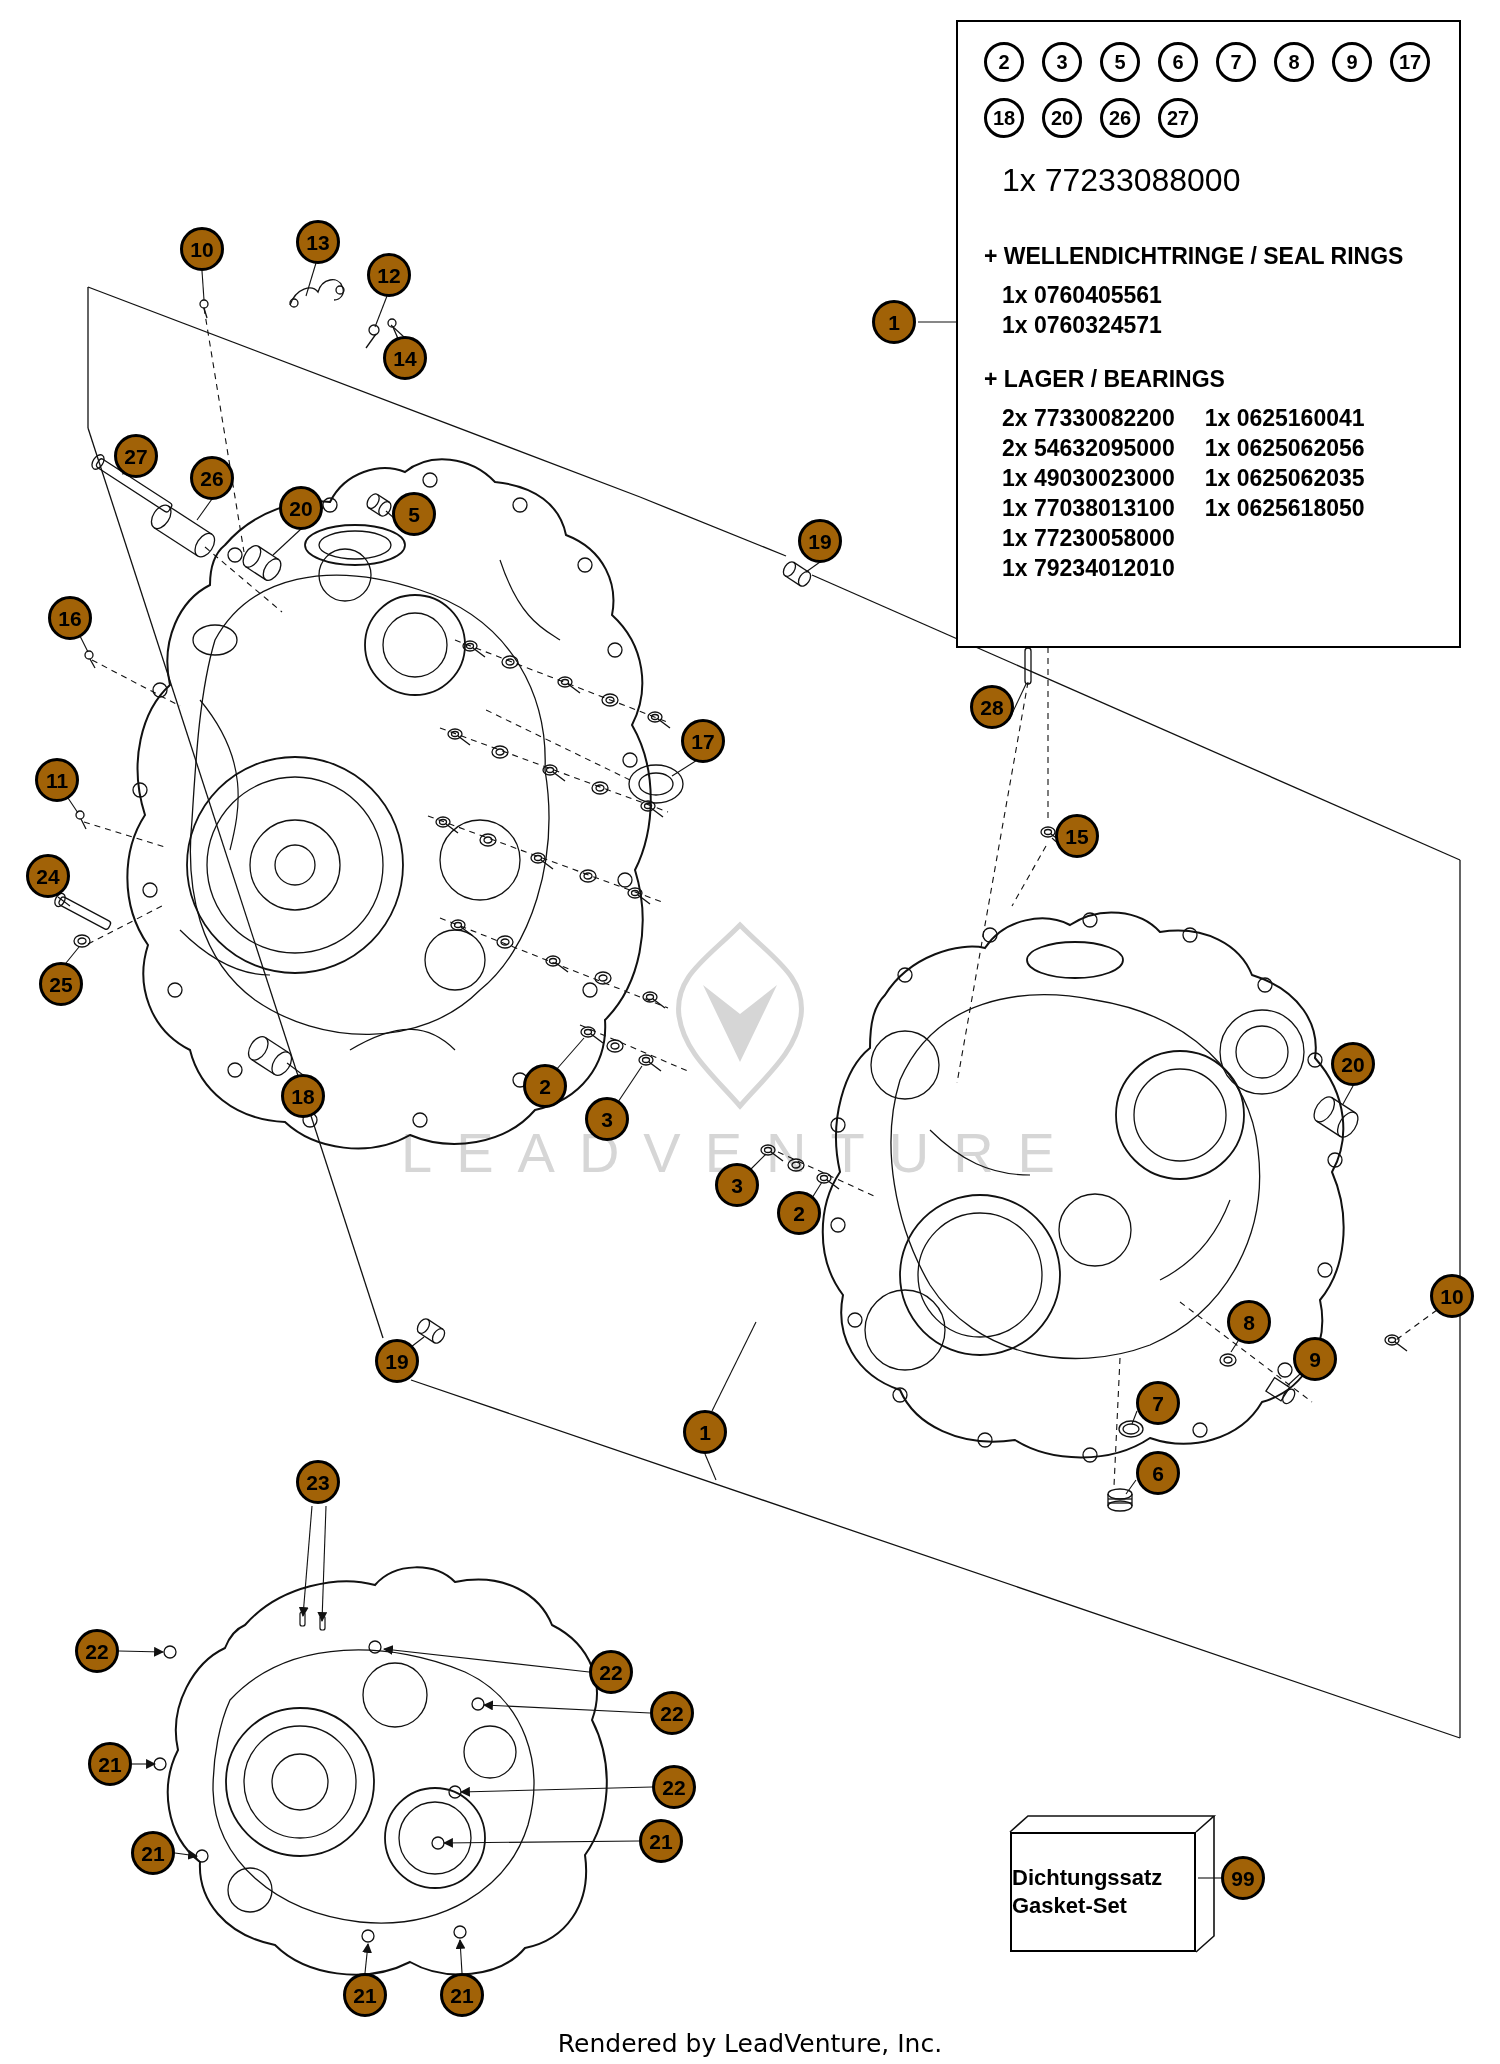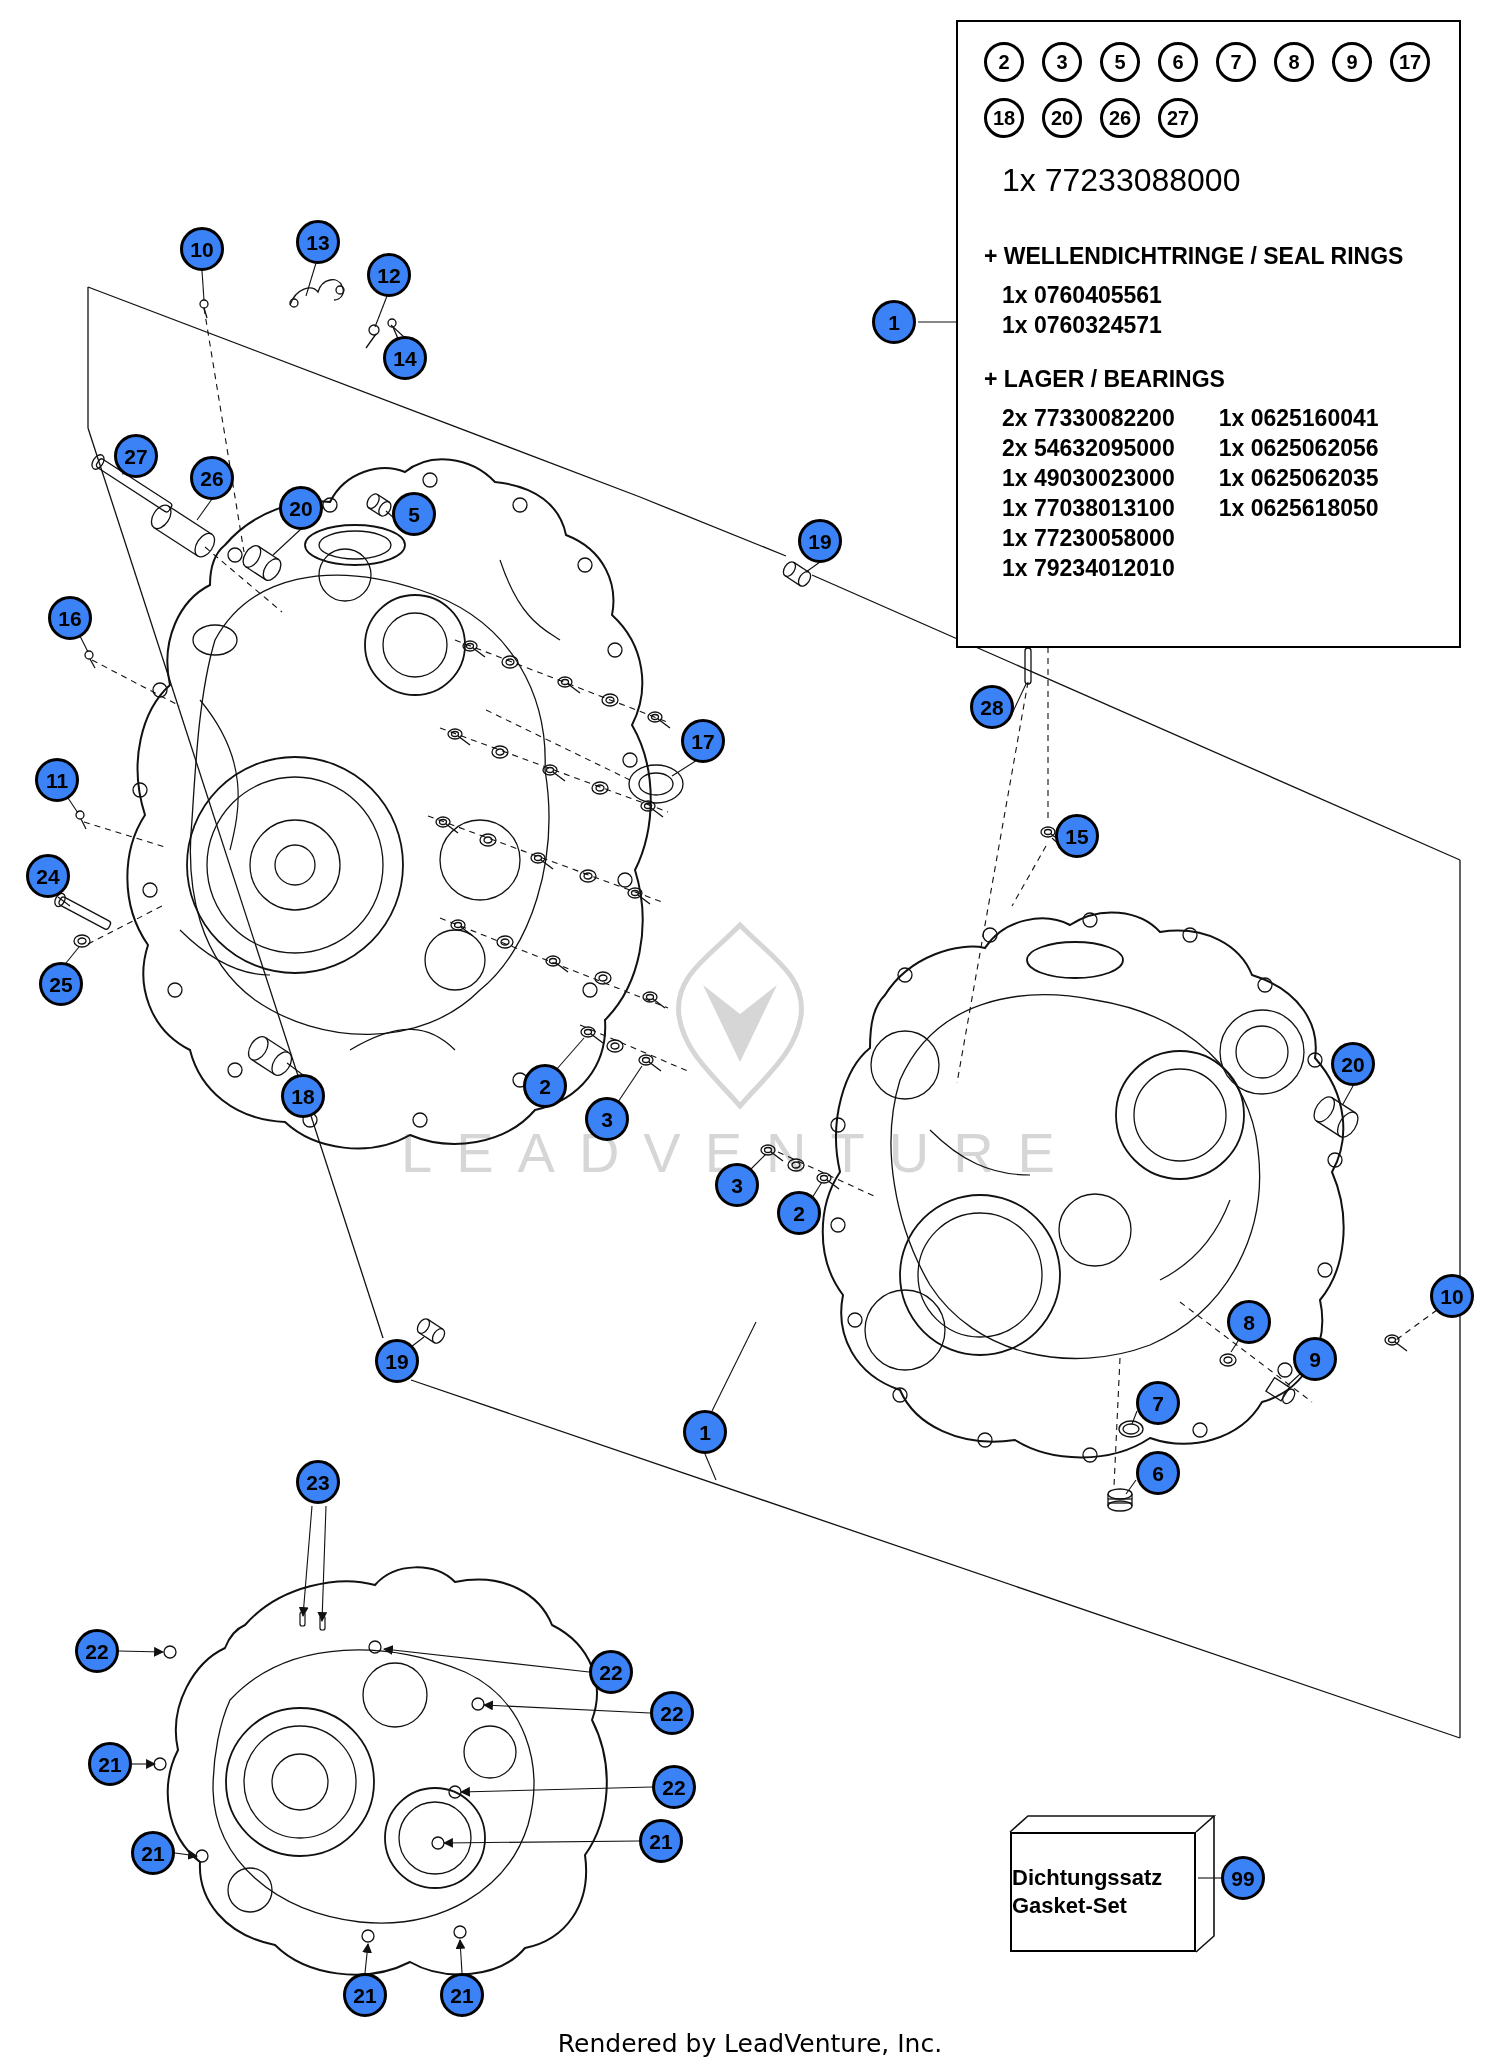--- a/index.html
+++ b/index.html
@@ -5,42 +5,42 @@
   html,body { margin:0; padding:0; background:#ffffff; }
   .page {
     position:relative; width:1500px; height:2064px; background:#ffffff;
     font-family:"Liberation Sans", sans-serif; overflow:hidden; color:#000;
   }
   svg.art { position:absolute; left:0; top:0; }
 
   
   .callout {
     position:absolute; width:44px; height:44px; box-sizing:border-box;
-    border:3px solid #000; border-radius:50%; background:#3b82f6;
+    border:3px solid #000; border-radius:50%; background:#a16207;
     display:flex; align-items:center; justify-content:center;
     font-size:21px; font-weight:700; line-height:1; z-index:5;
   }
 
   
   .parts-box {
     position:absolute; left:956px; top:20px; width:505px; height:628px;
     box-sizing:border-box; border:2px solid #000; background:#fff;
     padding:20px 10px 0 26px; z-index:4;
   }
   .pb-row { display:flex; gap:18px; margin-bottom:16px; }
   .pb-circle {
     width:40px; height:40px; box-sizing:border-box; border:3px solid #000;
     border-radius:50%; display:flex; align-items:center; justify-content:center;
     font-size:20px; font-weight:700; background:#fff;
   }
   .pb-main { font-size:32px; font-weight:400; margin:24px 0 44px 18px; }
   .pb-header { font-size:23px; font-weight:700; margin:0 0 10px 0; }
   .pb-list { margin:0 0 26px 18px; }
   .pb-line { font-size:23px; font-weight:700; line-height:30px; white-space:nowrap; }
-  .pb-cols { display:flex; gap:44px; margin-left:18px; }
+  .pb-cols { display:flex; gap:30px; margin-left:18px; }
 
   
   .gasket-box {
     position:absolute; left:1010px; top:1832px; width:186px; height:120px;
     box-sizing:border-box; border:2px solid #000; background:#fff;
     display:flex; flex-direction:column; justify-content:center;
     z-index:4;
   }
   .gasket-line { font-size:22px; font-weight:600; line-height:28px; }
 

